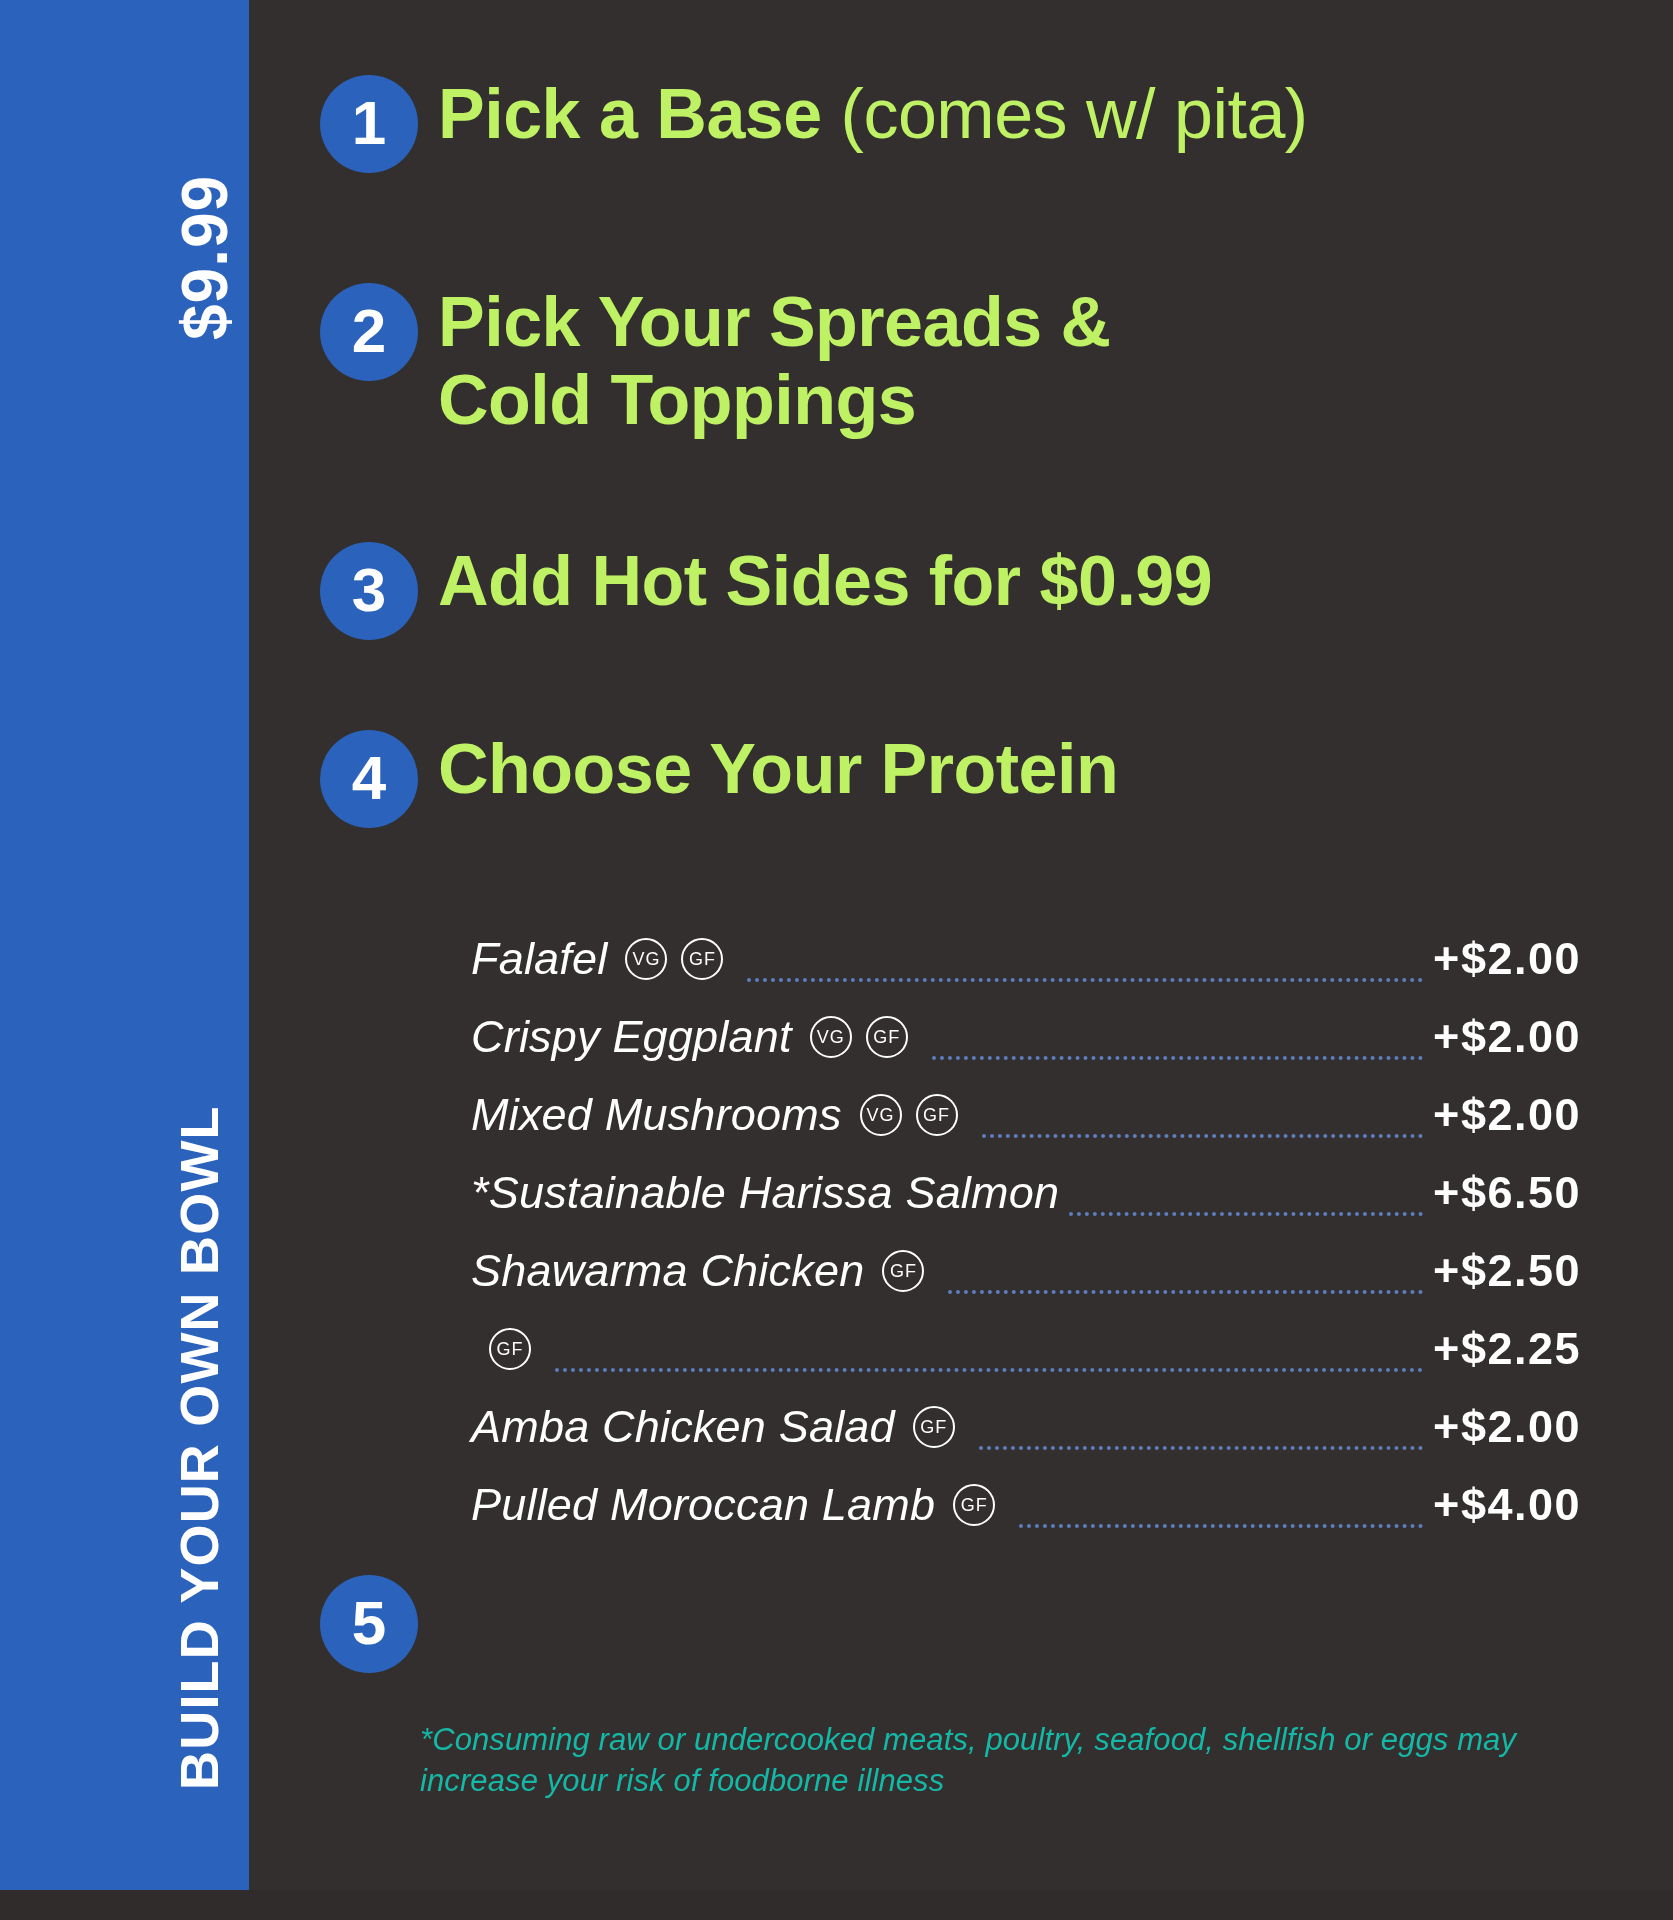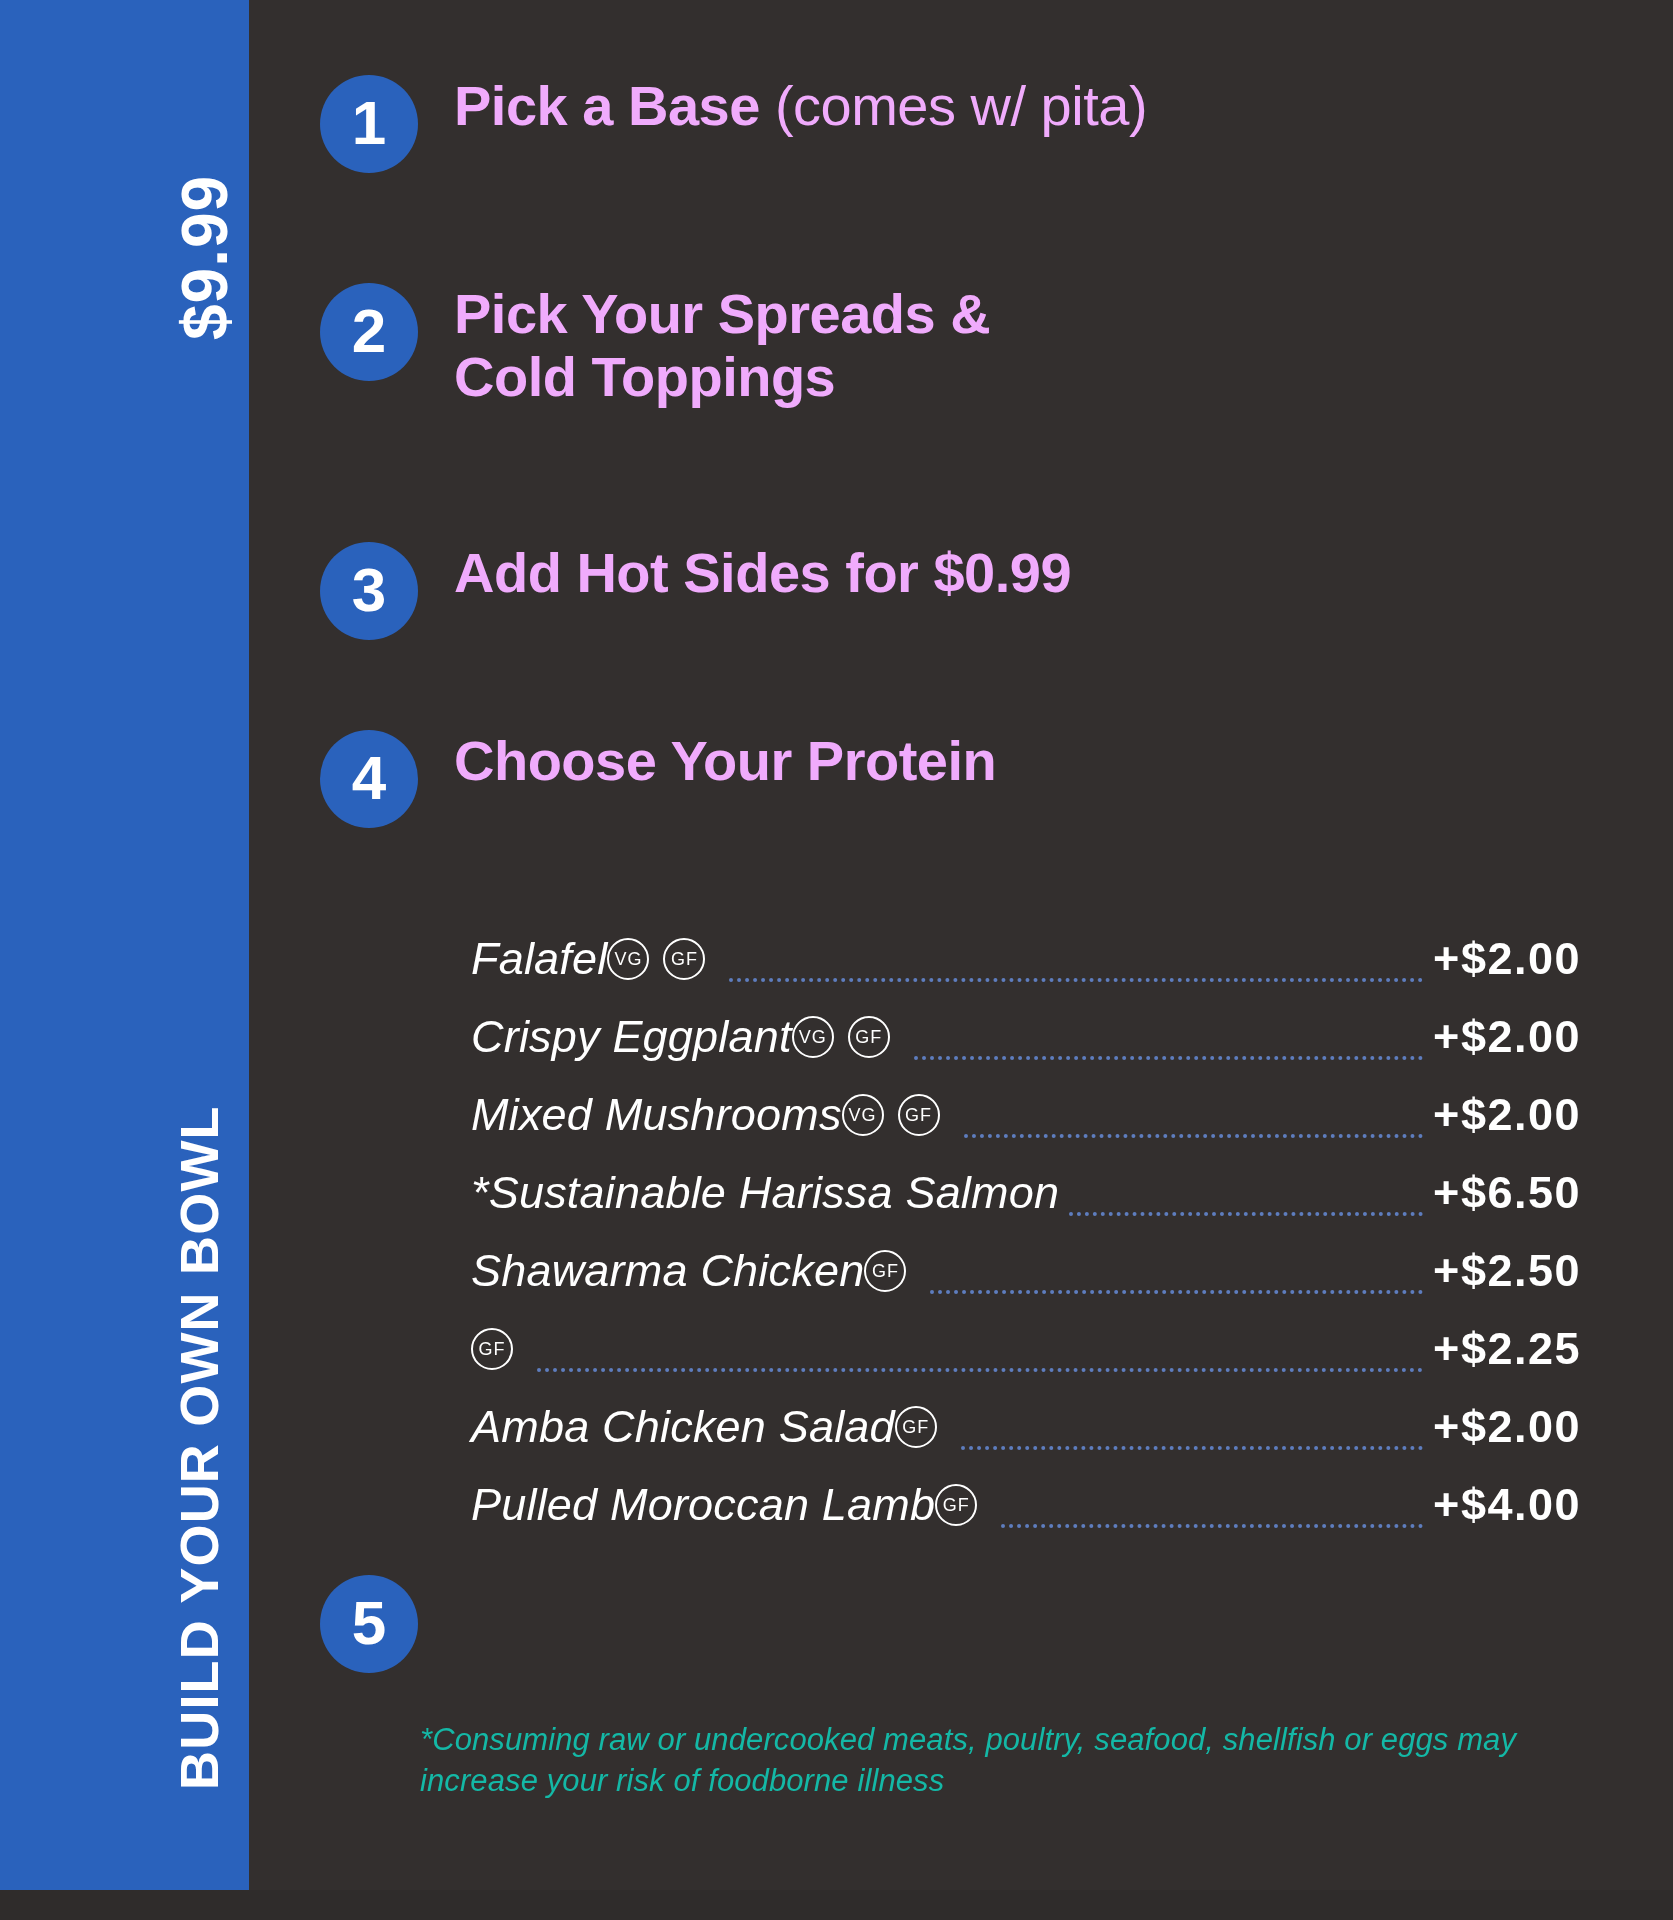--- a/index.html
+++ b/index.html
@@ -89,25 +89,25 @@
     font-size: 62px;
     font-weight: bold;
     display: flex;
     align-items: center;
     justify-content: center;
     flex: 0 0 auto;
     box-sizing: border-box;
     padding-bottom: 4px;
   }
   .step-label {
-    color: #f0abfc;
-    font-size: 56px;
+    color: #bef264;
+    font-size: 70px;
     font-weight: bold;
     line-height: 1.12;
-    margin-left: 36px;
+    margin-left: 20px;
     letter-spacing: -0.5px;
   }
   .step-label .thin {
     font-weight: normal;
   }
 
   #step1 { left: 71px; top: 75px; }
   #step2 { left: 71px; top: 283px; }
   #step3 { left: 71px; top: 542px; }
   #step4 { left: 71px; top: 730px; }
@@ -130,20 +130,21 @@
     color: #ffffff;
     font-size: 45px;
     font-style: italic;
     font-weight: normal;
     white-space: nowrap;
     letter-spacing: 0.2px;
   }
   .tags {
     display: flex;
     align-items: center;
+    margin-left: 18px;
     flex: 0 0 auto;
   }
   .tag {
     width: 42px;
     height: 42px;
     border: 2px solid #ffffff;
     border-radius: 50%;
     color: #ffffff;
     font-size: 18px;
     font-weight: normal;

